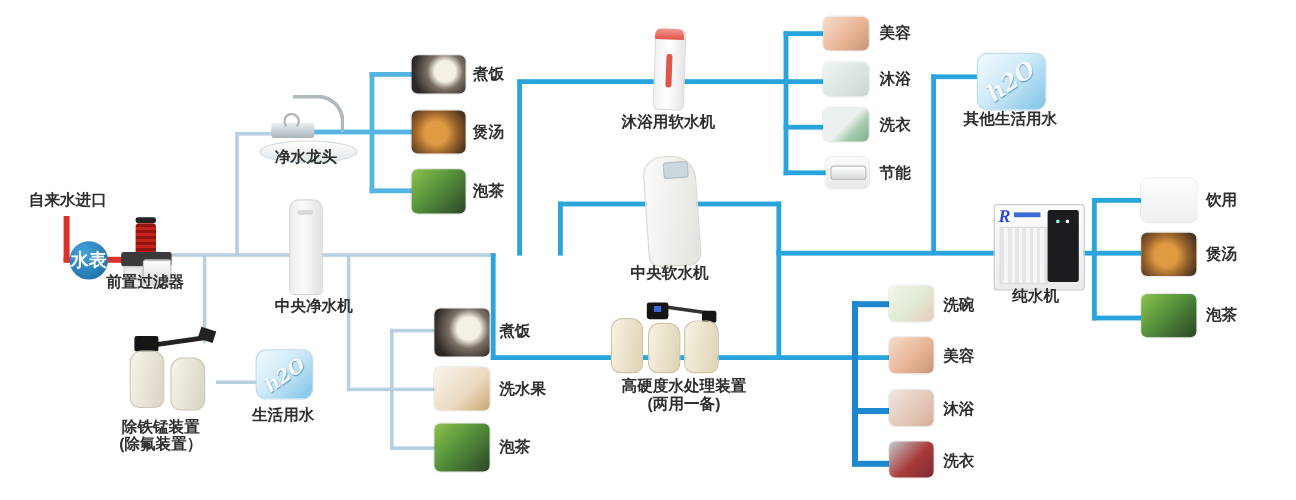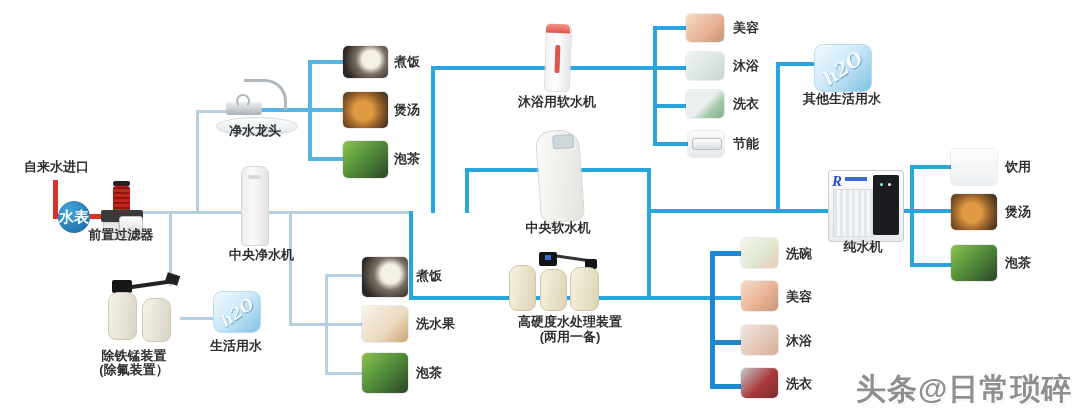--- a/index.html
+++ b/index.html
@@ -201,15 +201,14 @@
   <div class="thumb ph-wash2" style="left:741px;top:368px;width:37px;height:30px;"></div>
   <div class="lbl" style="left:786px;top:377px;">洗衣</div>
 
   <div class="thumb ph-pitcher" style="left:951px;top:149px;width:46px;height:36px;"></div>
   <div class="lbl" style="left:1005px;top:160px;">饮用</div>
   <div class="thumb ph-soup" style="left:951px;top:194px;width:46px;height:36px;"></div>
   <div class="lbl" style="left:1005px;top:205px;">煲汤</div>
   <div class="thumb ph-tea" style="left:951px;top:245px;width:46px;height:36px;"></div>
   <div class="lbl" style="left:1005px;top:256px;">泡茶</div>
 
-  <div class="wm">头条@日常琐碎</div>
 
 </div>
 
 </body></html>

